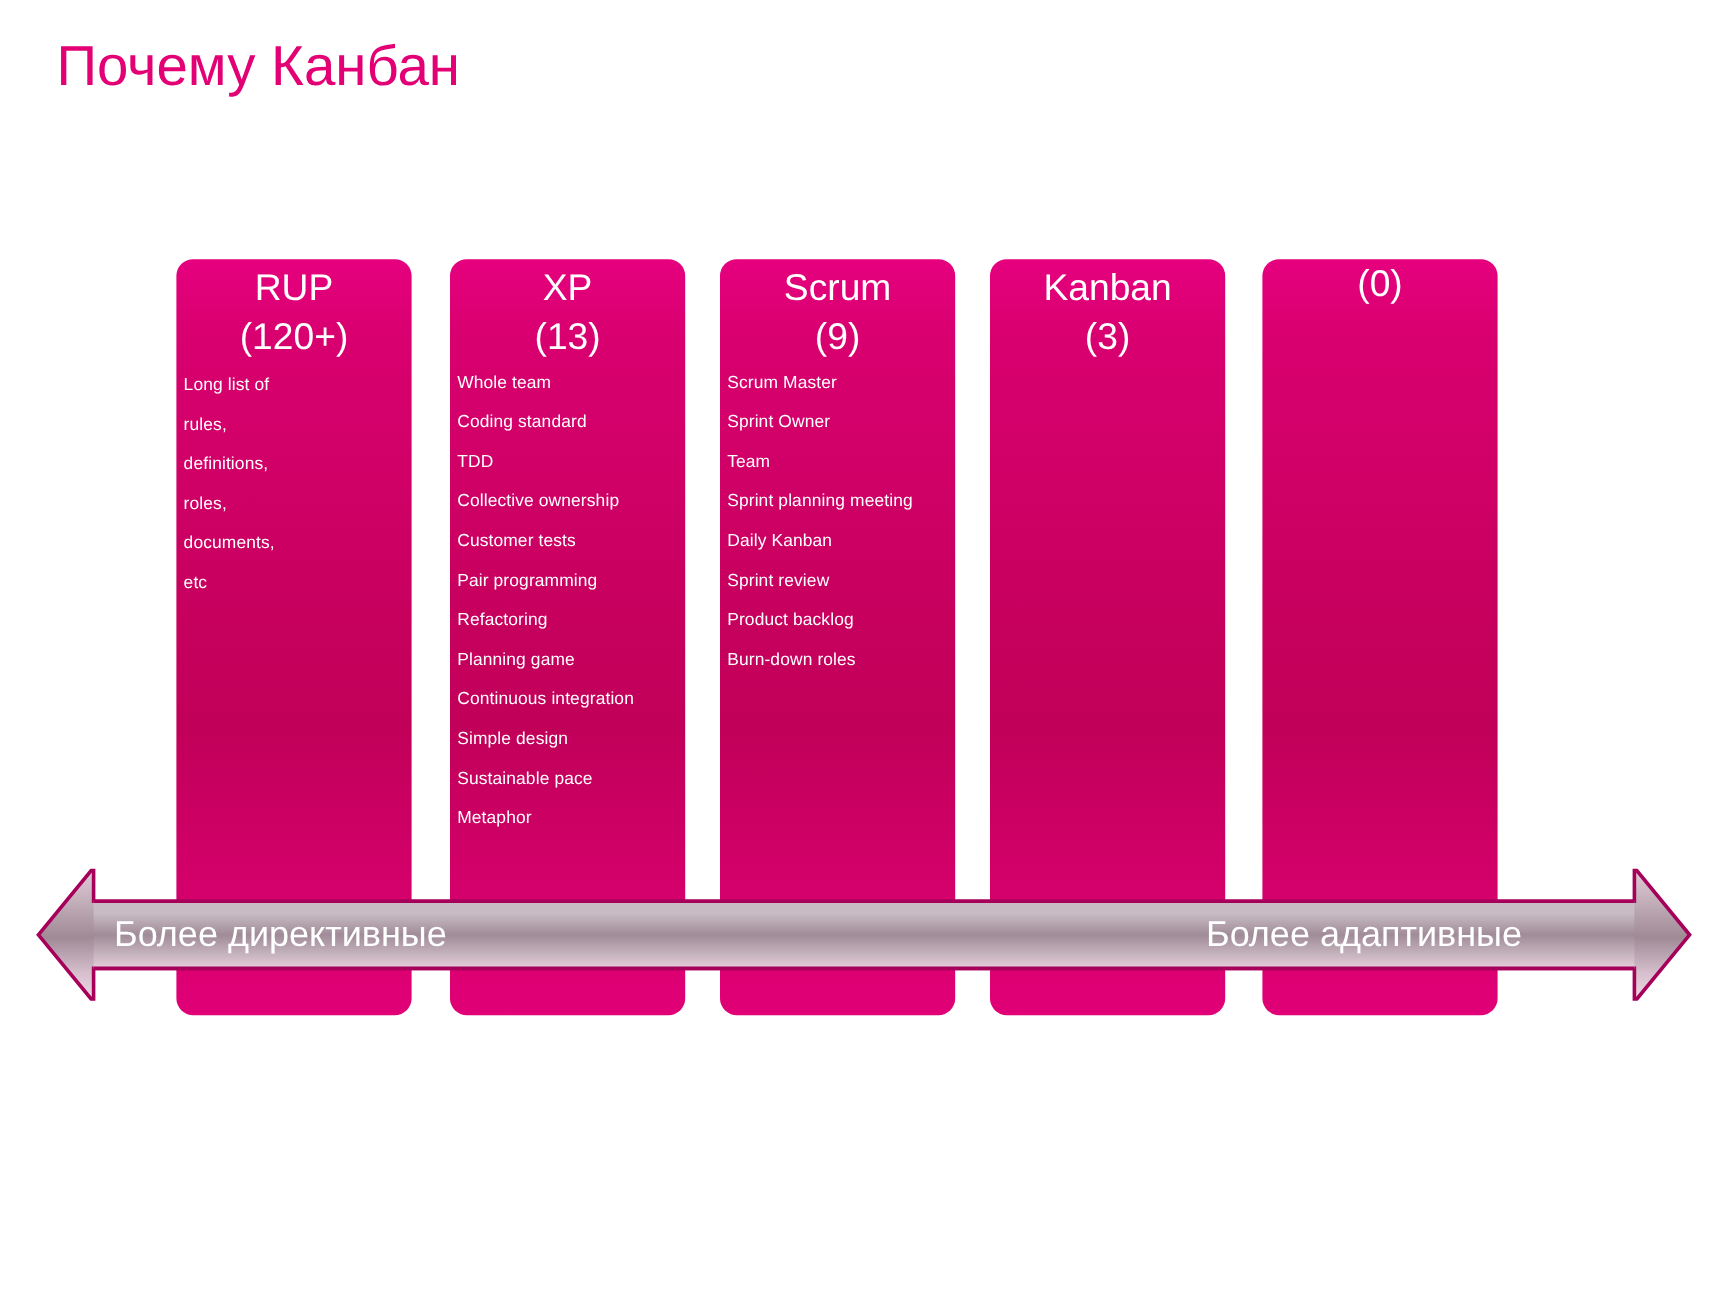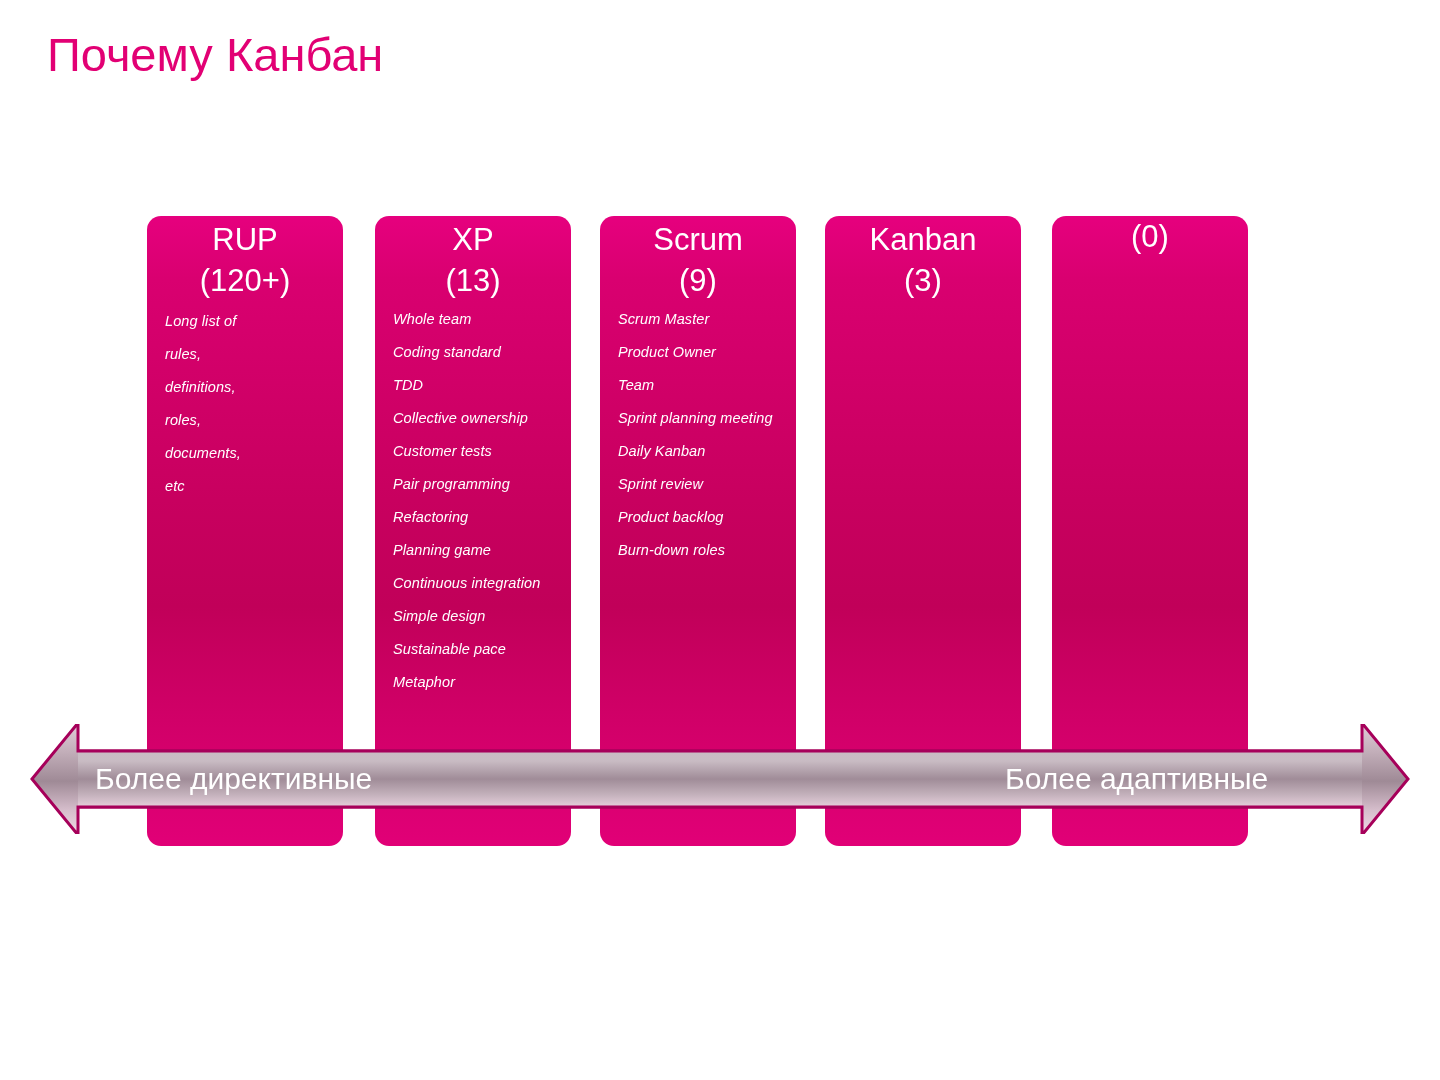--- a/index.html
+++ b/index.html
@@ -68,23 +68,22 @@
   }
   .col-count {
     text-align: center;
     color: #ffffff;
     font-size: 31px;
     line-height: 42px;
     font-weight: normal;
   }
   .col-items {
     margin: 0;
-    padding: 9px 14px 0 18px;
+    padding: 9px 14px 0 6px;
     list-style: none;
-    font-style: italic;
   }
   .col-items li {
     color: #ffffff;
     font-size: 14.5px;
     line-height: 17px;
     margin-bottom: 16px;
     letter-spacing: 0.1px;
   }
   
   .col-0 .col-items li { margin-bottom: 16px; }
@@ -158,21 +157,21 @@
       <li>Sustainable pace</li>
       <li>Metaphor</li>
     </ul>
   </div>
 
   <div class="column col-2">
     <div class="col-head">Scrum</div>
     <div class="col-count">(9)</div>
     <ul class="col-items">
       <li>Scrum Master</li>
-      <li>Product Owner</li>
+      <li>Sprint Owner</li>
       <li>Team</li>
       <li>Sprint planning meeting</li>
       <li>Daily Kanban</li>
       <li>Sprint review</li>
       <li>Product backlog</li>
       <li>Burn-down roles</li>
     </ul>
   </div>
 
   <div class="column col-3">

